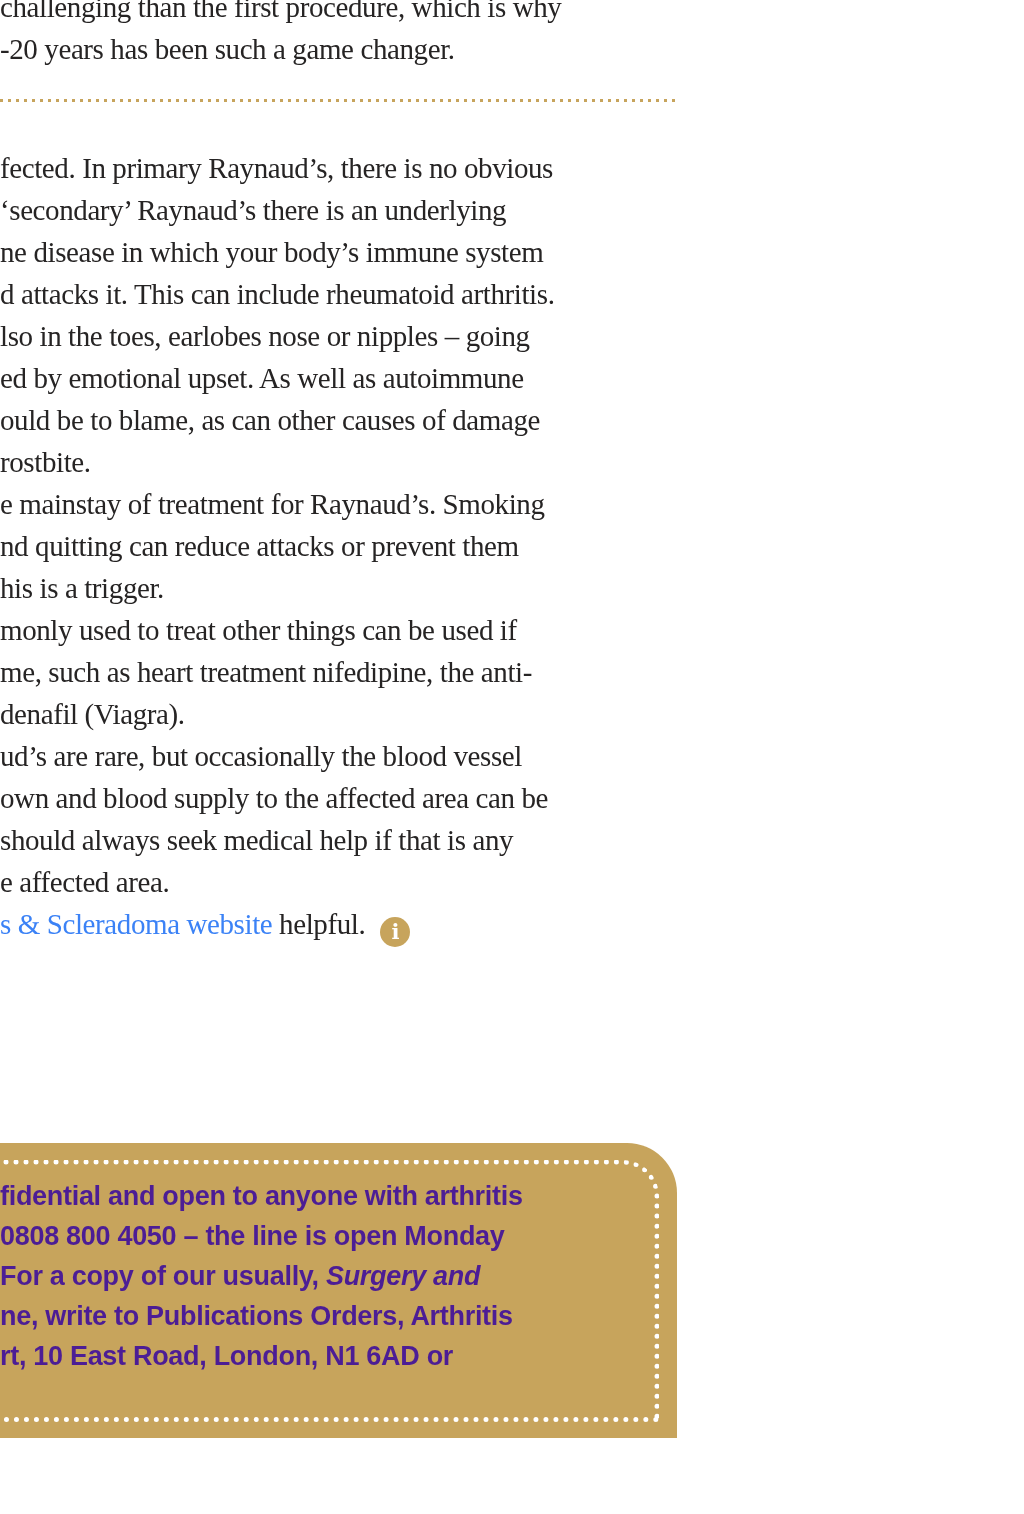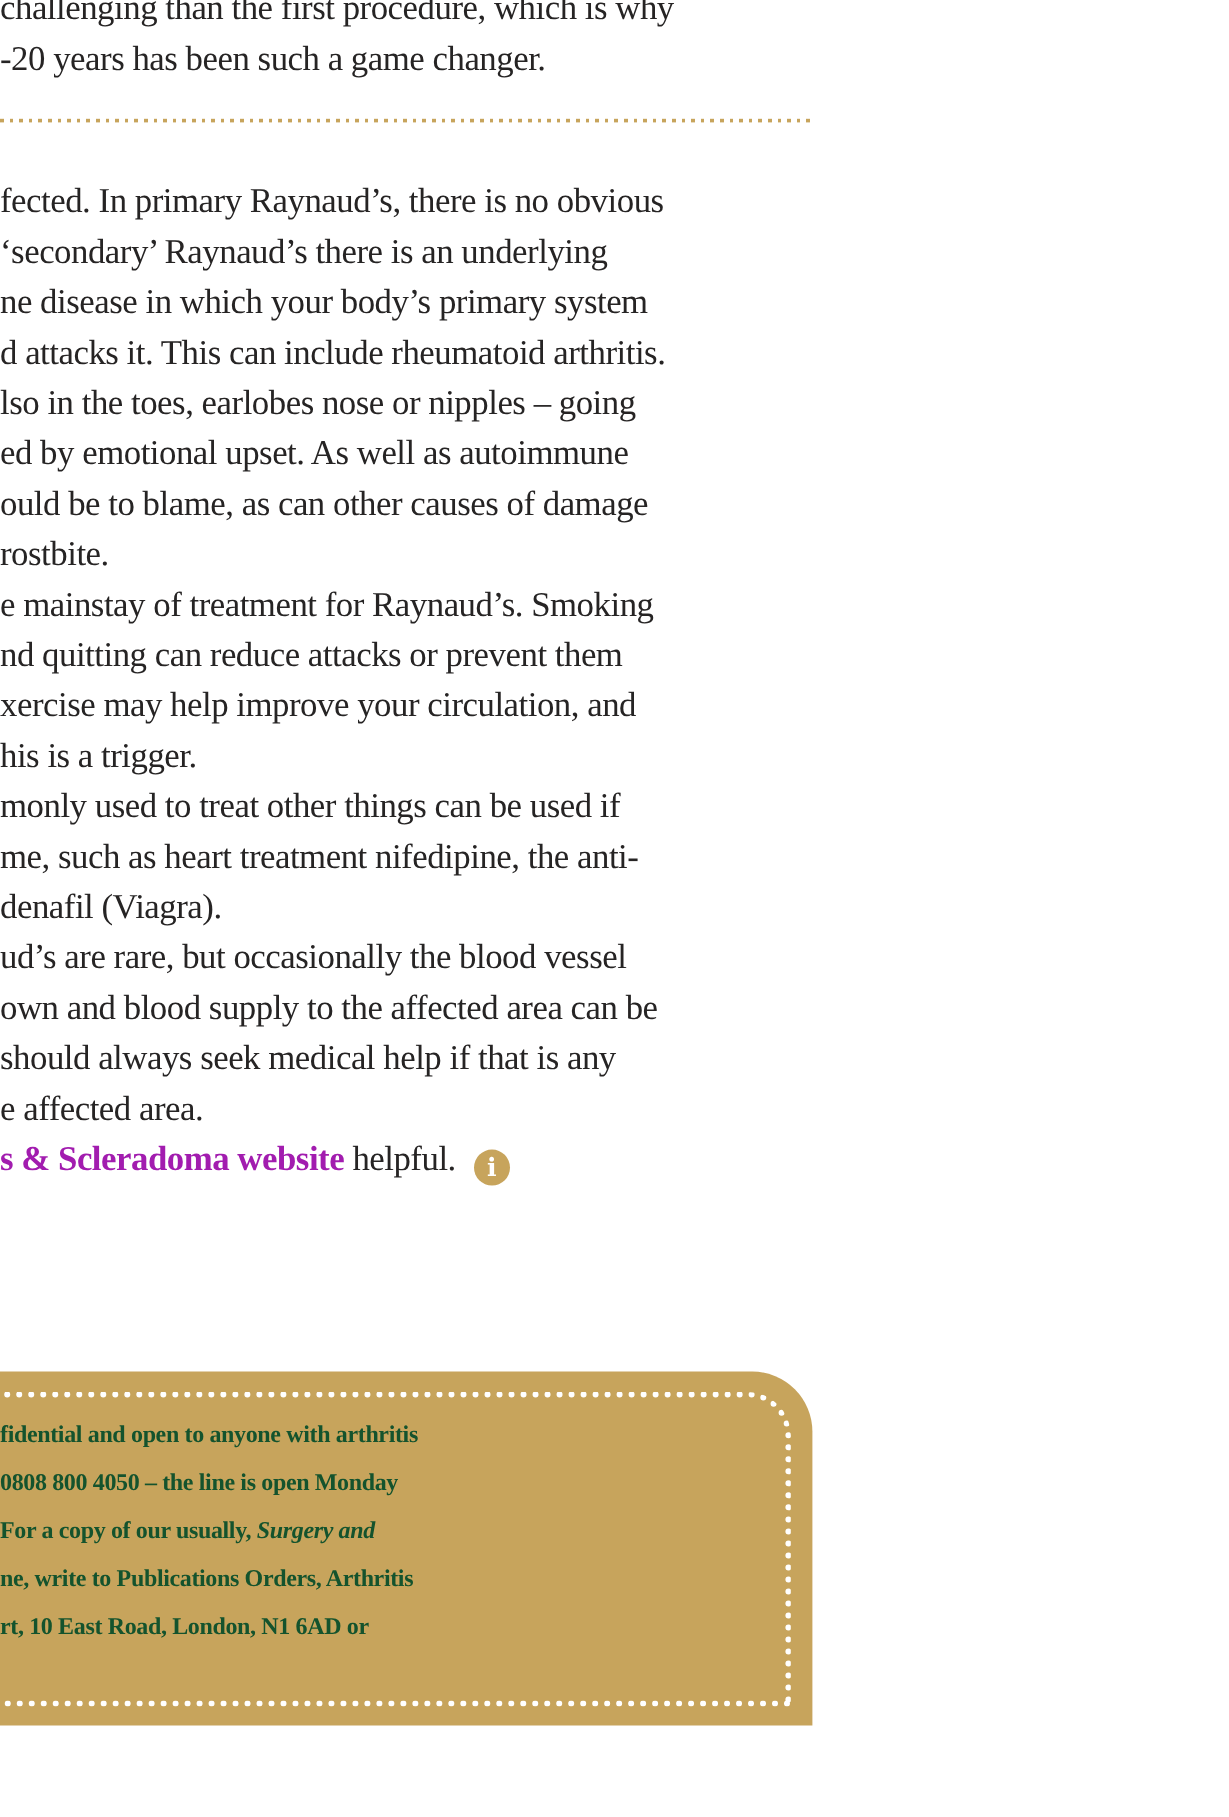--- a/index.html
+++ b/index.html
@@ -33,22 +33,22 @@
   
   .article {
     top: 147px;
     font-size: 29px;
     line-height: 42px;
     letter-spacing: -0.4px;
   }
   .article .line { white-space: nowrap; height: 42px; }
   .lead-bold { font-weight: bold; }
   .link-pink {
-    color: #a21caf;
-    font-weight: bold;
+    color: #3b82f6;
+    font-weight: normal;
   }
   .info-icon {
     display: inline-block;
     width: 30px;
     height: 30px;
     margin-left: 8px;
     background: #c7a45c;
     border-radius: 50%;
     color: #ffffff;
     font-family: "DejaVu Serif", serif;
@@ -73,52 +73,51 @@
     position: absolute;
     top: 17px; right: 18px; bottom: 16px; left: 14px;
     border: 5px dotted #ffffff;
     border-top-right-radius: 36px;
   }
   .callout-text {
     position: absolute;
     left: 40px;
     top: 33px;
     width: 620px;
-    color: #14532d;
-    font-family: Liberation Serif, serif;
+    color: #4c1d95;
+    font-family: Liberation Sans, sans-serif;
     font-weight: bold;
-    font-size: 20px;
+    font-size: 27px;
     line-height: 40px;
     letter-spacing: -0.3px;
   }
   .callout-text .line { white-space: nowrap; height: 40px; }
   .booklet-italic { font-style: italic; margin-top: 32px; }
 </style>
 </head>
 <body>
 
 <div class="col top-fragment">
   <div class="line">challenging than the first procedure, which is why</div>
   <div class="line">-20 years has been such a game changer.</div>
 </div>
 
 <div class="col divider"></div>
 
 <div class="col article">
   <div class="line">fected. In primary Raynaud’s, there is no obvious</div>
   <div class="line">‘secondary’ Raynaud’s there is an underlying</div>
-  <div class="line">ne disease in which your body’s primary system</div>
+  <div class="line">ne disease in which your body’s immune system</div>
   <div class="line">d attacks it. This can include rheumatoid arthritis.</div>
   <div class="line">lso in the toes, earlobes nose or nipples – going</div>
   <div class="line">ed by emotional upset. As well as autoimmune</div>
   <div class="line">ould be to blame, as can other causes of damage</div>
   <div class="line">rostbite.</div>
   <div class="line">e mainstay of treatment for Raynaud’s. Smoking</div>
   <div class="line">nd quitting can reduce attacks or prevent them</div>
-  <div class="line">xercise may help improve your circulation, and</div>
   <div class="line">his is a trigger.</div>
   <div class="line">monly used to treat other things can be used if</div>
   <div class="line">me, such as heart treatment nifedipine, the anti-</div>
   <div class="line">denafil (Viagra).</div>
   <div class="line">ud’s are rare, but occasionally the blood vessel</div>
   <div class="line">own and blood supply to the affected area can be</div>
   <div class="line">should always seek medical help if that is any</div>
   <div class="line">e affected area.</div>
   <div class="line">
     <span class="link-pink">s &amp; Scleradoma website</span><span> helpful.</span>

